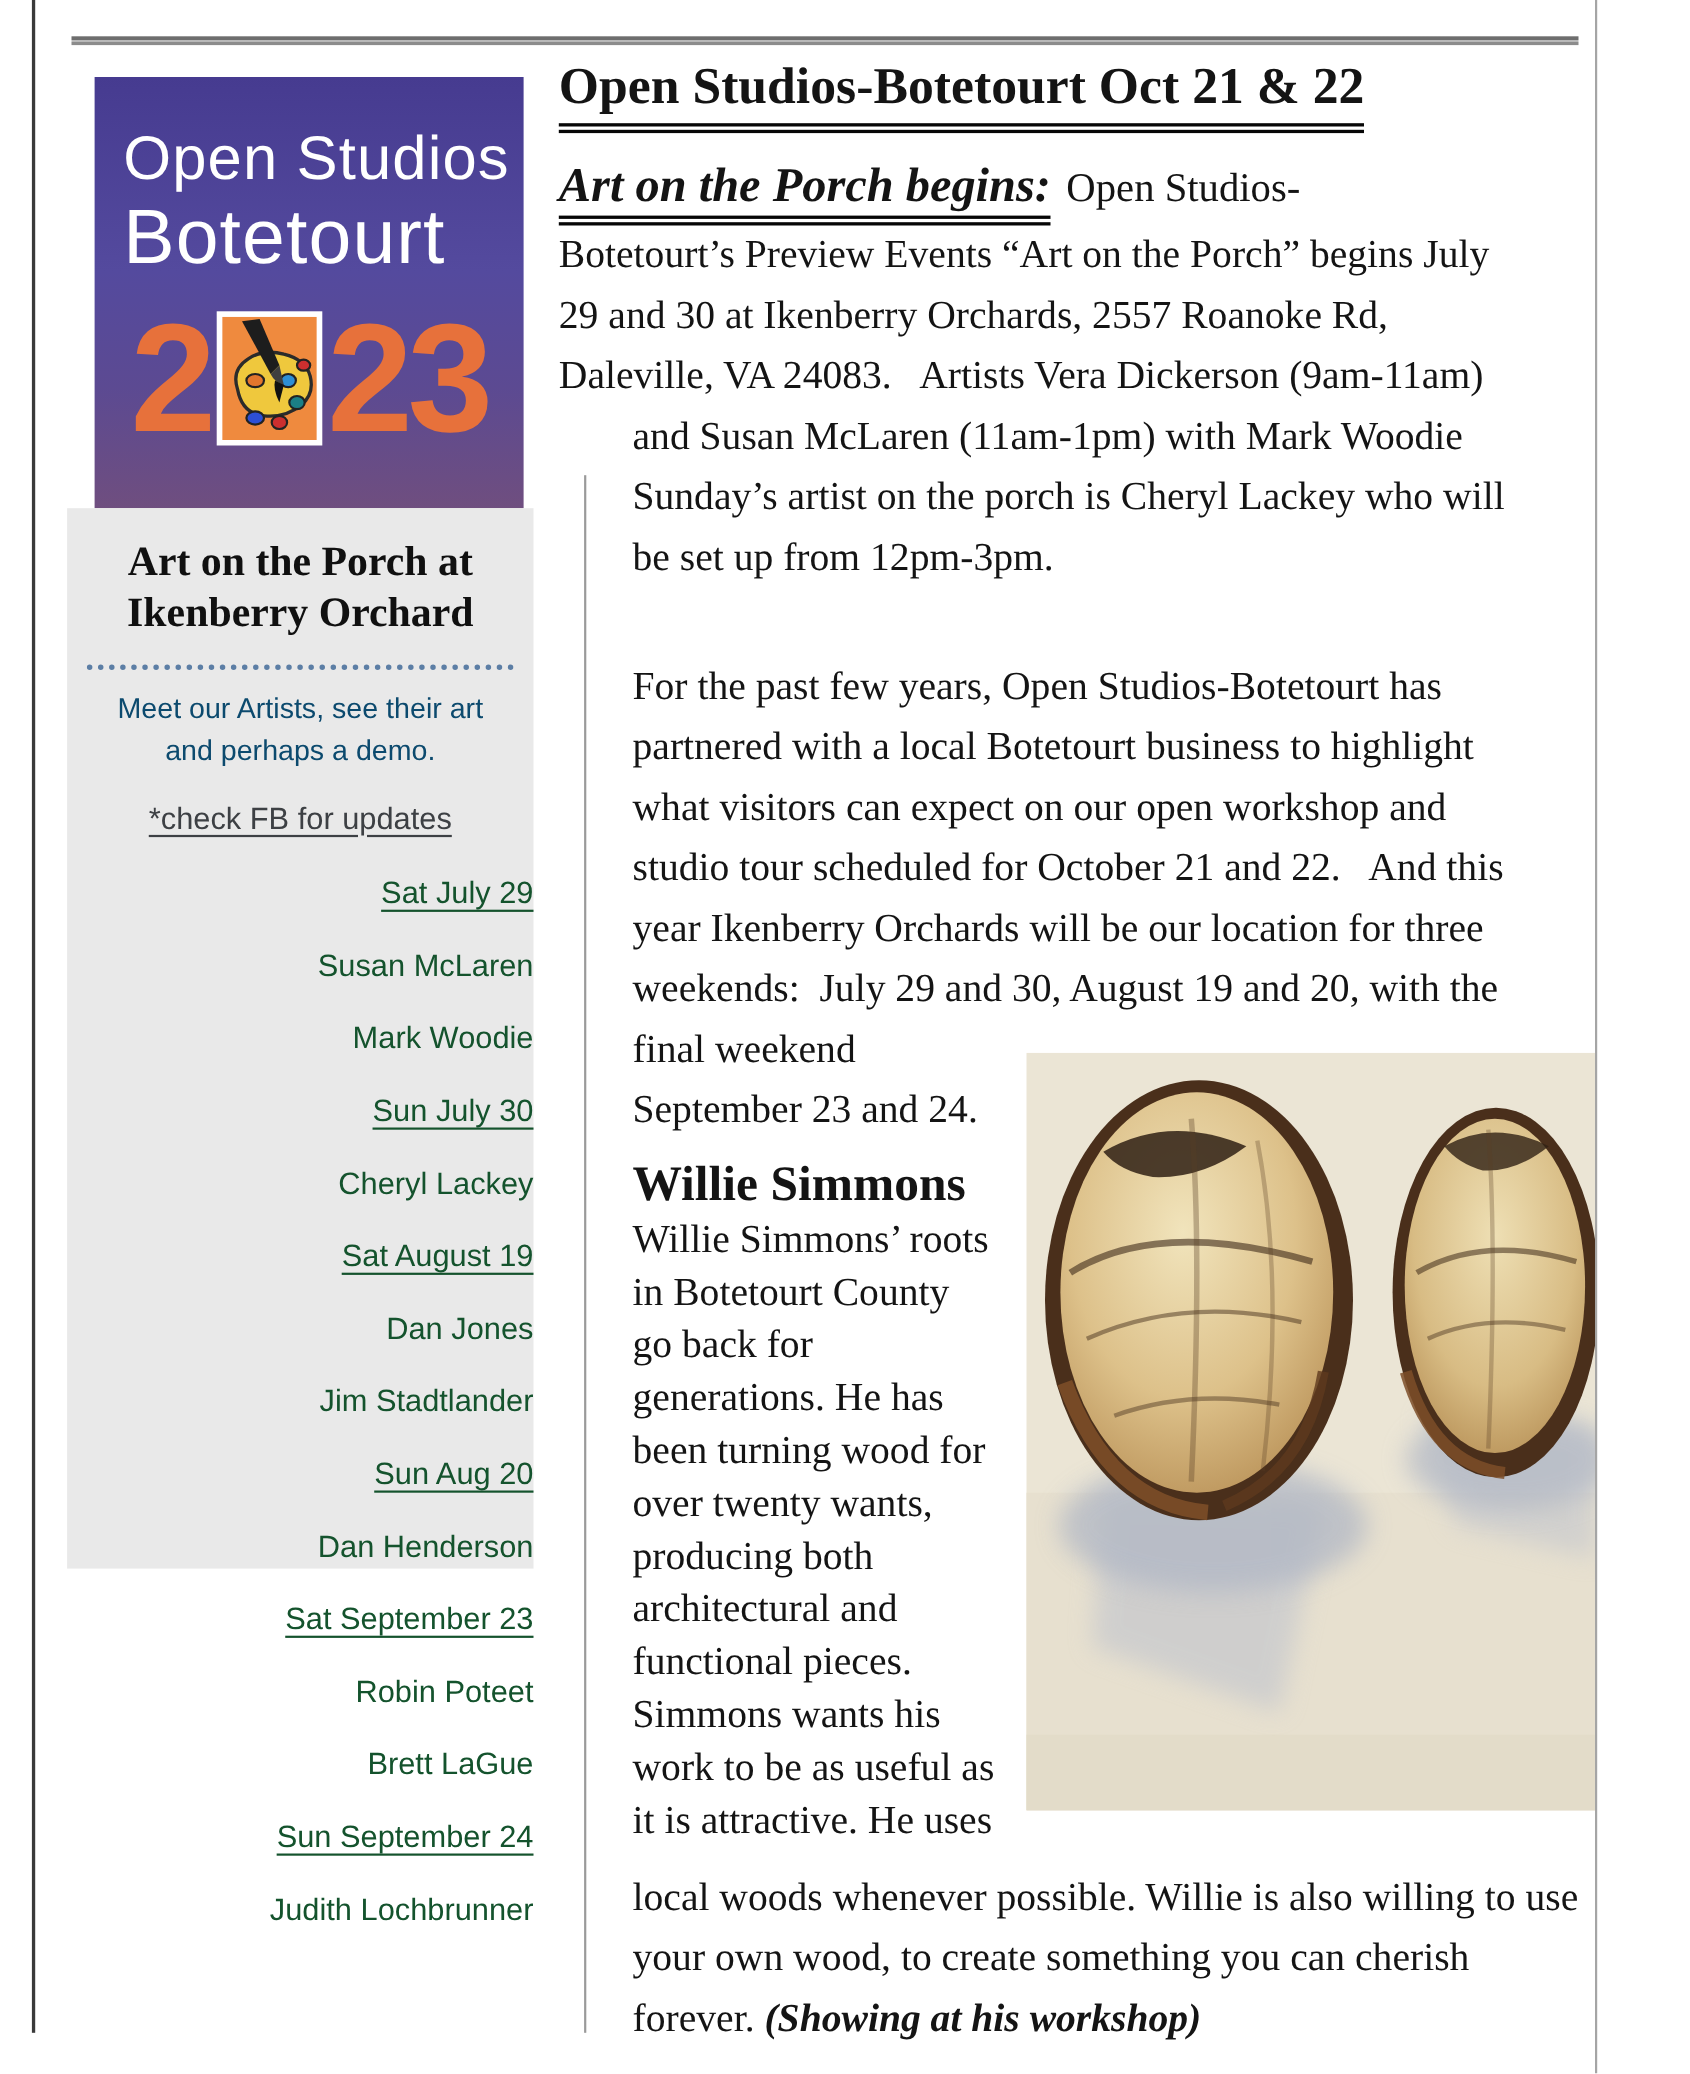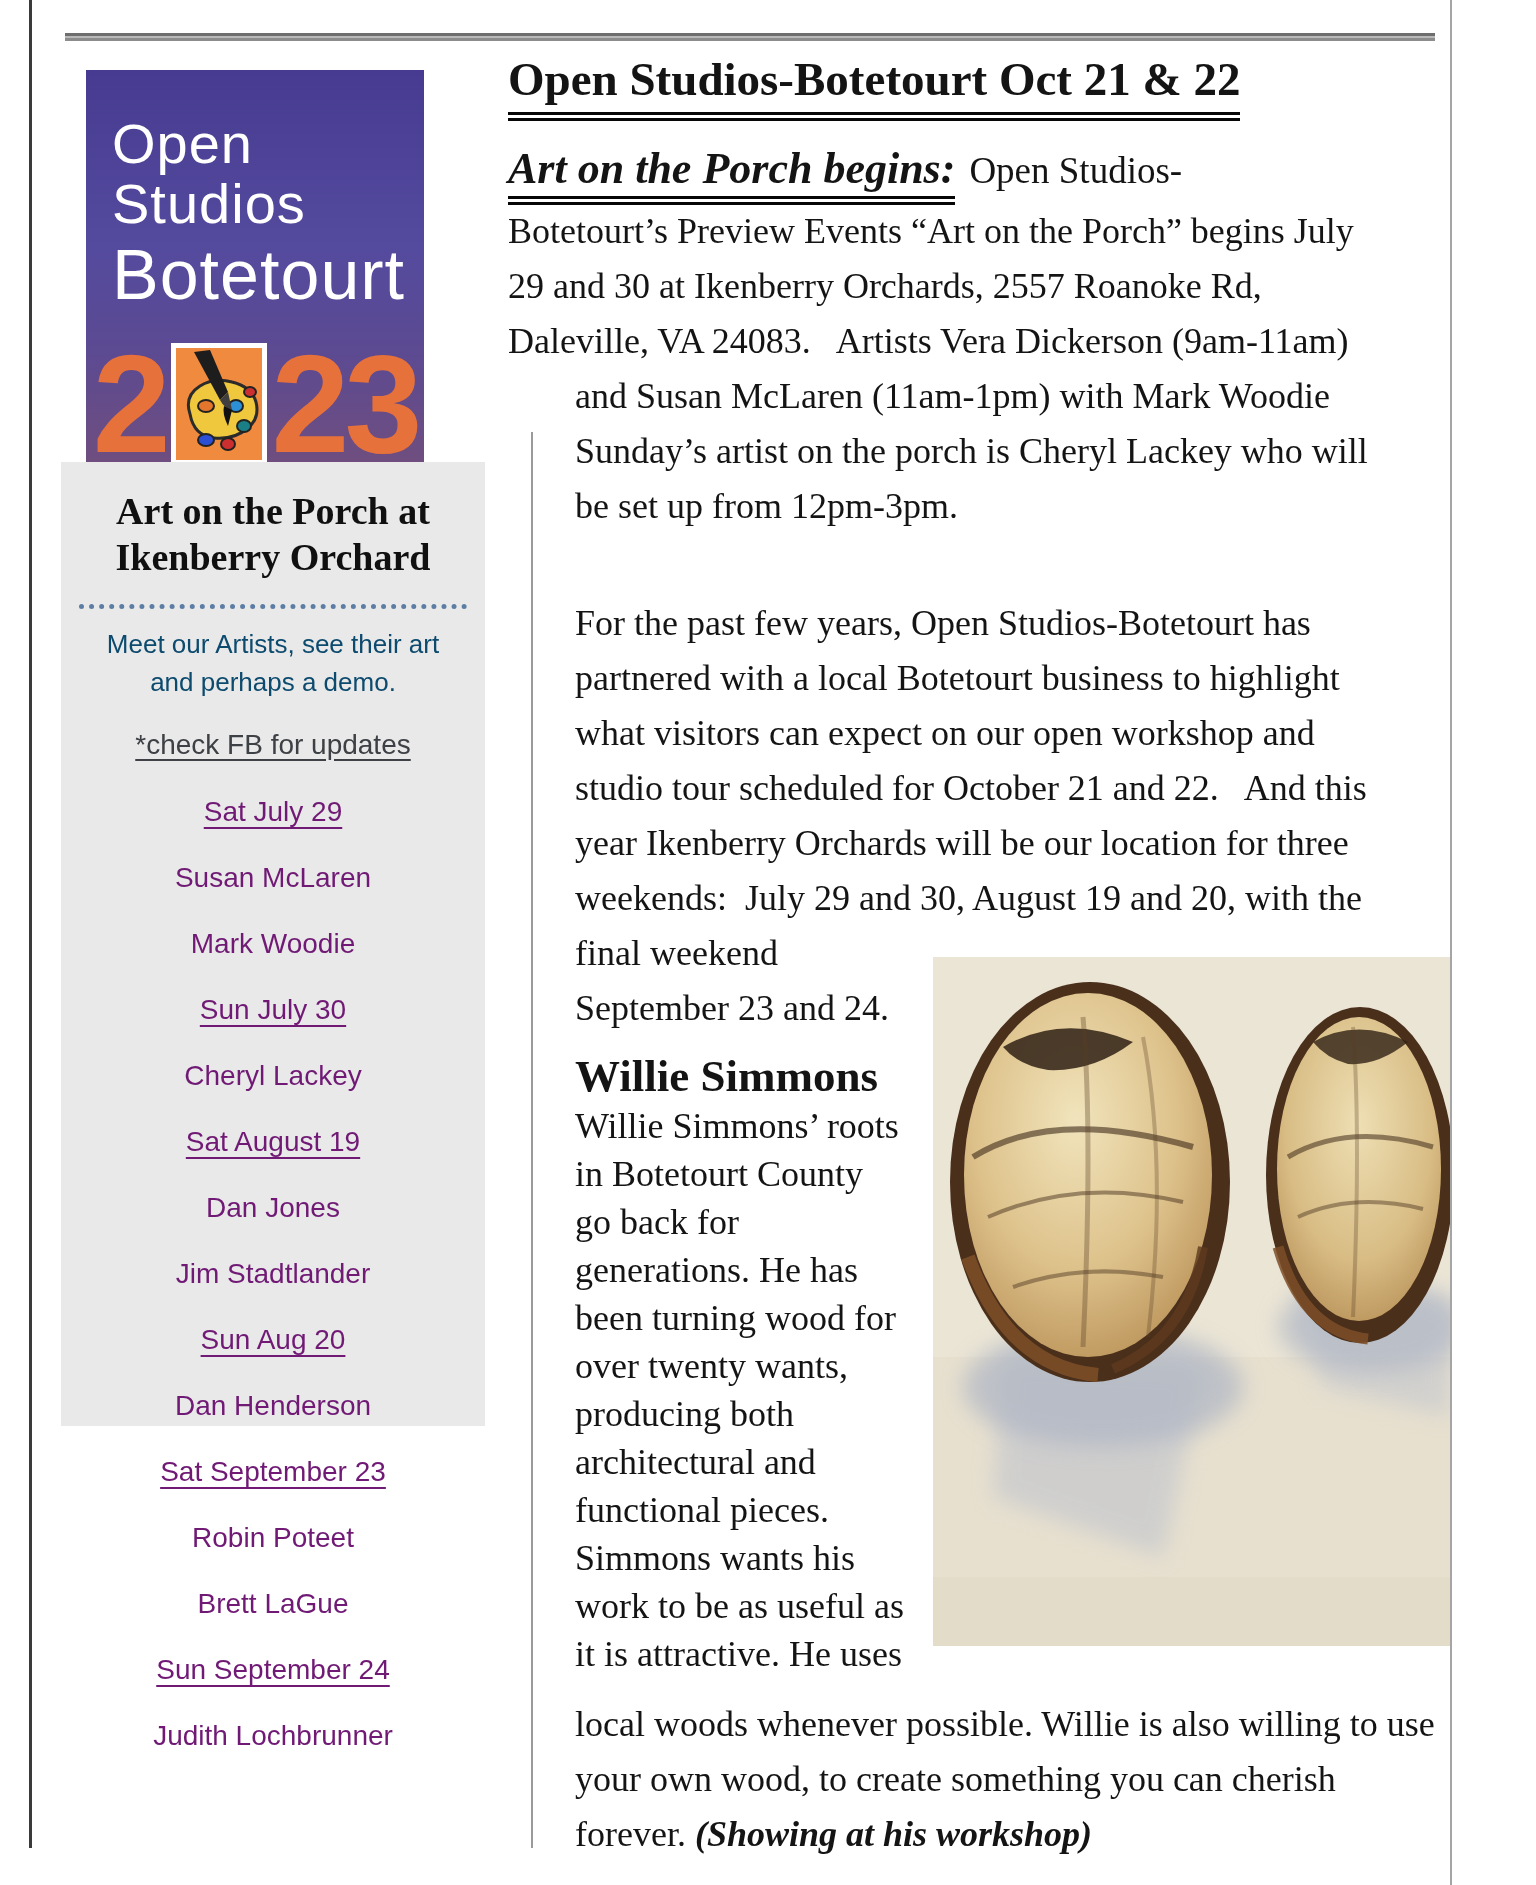--- a/index.html
+++ b/index.html
@@ -10,40 +10,40 @@
   }
   .abs{position:absolute;}
   
   #page-border-left{left:29px;top:0;width:3px;height:1848px;background:#3a3a3a;}
   #page-border-right{left:1450px;top:0;width:2px;height:1885px;background:#a5a5a5;}
   #top-rule{left:65px;top:33px;width:1370px;height:8px;
     background:linear-gradient(180deg,#6e6e6e 0 3px,#b9b9b9 3px 5px,#8c8c8c 5px 100%);}
   #inner-column-line{left:531px;top:432px;width:2px;height:1416px;background:#9a9a9a;}
 
   
-  #logo{left:86px;top:70px;width:338px;height:392px;
+  #logo{left:86px;top:70px;width:390px;height:392px;
     background:linear-gradient(180deg,#463b90 0%,#544a9e 45%,#5c4a92 72%,#6f4e7f 100%);
     color:#ffffff;font-family:"Liberation Sans","DejaVu Sans",sans-serif;}
   .logo-l1{margin:44px 0 0 26px;font-size:56px;line-height:60px;font-weight:400;letter-spacing:1px;}
   .logo-l2{margin:4px 0 0 26px;font-size:70px;line-height:74px;font-weight:400;letter-spacing:1px;}
   .logo-year{display:flex;align-items:center;justify-content:center;margin-top:22px;}
   .logo-year .digit{font-size:140px;line-height:140px;font-weight:bold;color:#e7713b;letter-spacing:-5px;}
   .palette-tile{width:96px;height:122px;background:#ffffff;padding:5px;margin:0 5px;box-sizing:border-box;}
   .palette-tile svg{display:block;width:86px;height:112px;}
 
   
   #sidebar{left:61px;top:462px;width:424px;height:964px;background:#e9e9e9;text-align:center;}
   .sb-heading{margin-top:26px;font-weight:bold;font-size:38px;line-height:46px;color:#101010;}
   .sb-dots{width:388px;margin:24px auto 0;height:0;border-bottom:5px dotted #5c7ea5;}
   .sb-intro{margin-top:16px;font-family:"Liberation Sans","DejaVu Sans",sans-serif;
     font-size:26px;line-height:38px;color:#0c4a6e;}
   .sb-fb{margin-top:28px;font-family:"Liberation Sans","DejaVu Sans",sans-serif;
     font-size:28px;line-height:32px;color:#3d4044;text-decoration:underline;text-underline-offset:5px;}
   #artist-schedule{margin-top:9px;font-family:"Liberation Sans","DejaVu Sans",sans-serif;
-    font-size:28px;color:#701a75;}
+    font-size:28px;color:#14532d;text-align:right;}
   #artist-schedule .line{line-height:30px;margin-top:36px;white-space:pre;}
   #artist-schedule .line.date{text-decoration:underline;text-underline-offset:6px;}
 
   
   .line{white-space:pre;}
   #main-title{left:508px;top:52px;font-size:47px;font-weight:bold;line-height:54px;}
   #main-title .dbl{display:inline-block;border-bottom:9px double #060606;padding-bottom:6px;}
   #subtitle-row{left:508px;top:143px;}
   #subtitle-row .sub{display:inline-block;font-size:44px;font-weight:bold;font-style:italic;
     border-bottom:9px double #060606;padding-bottom:2px;}

